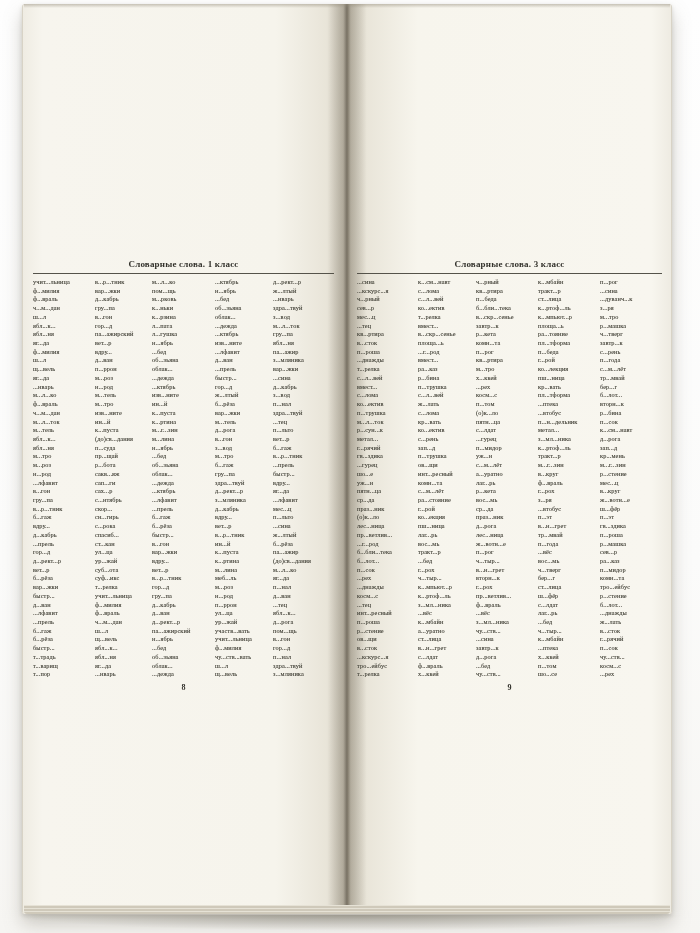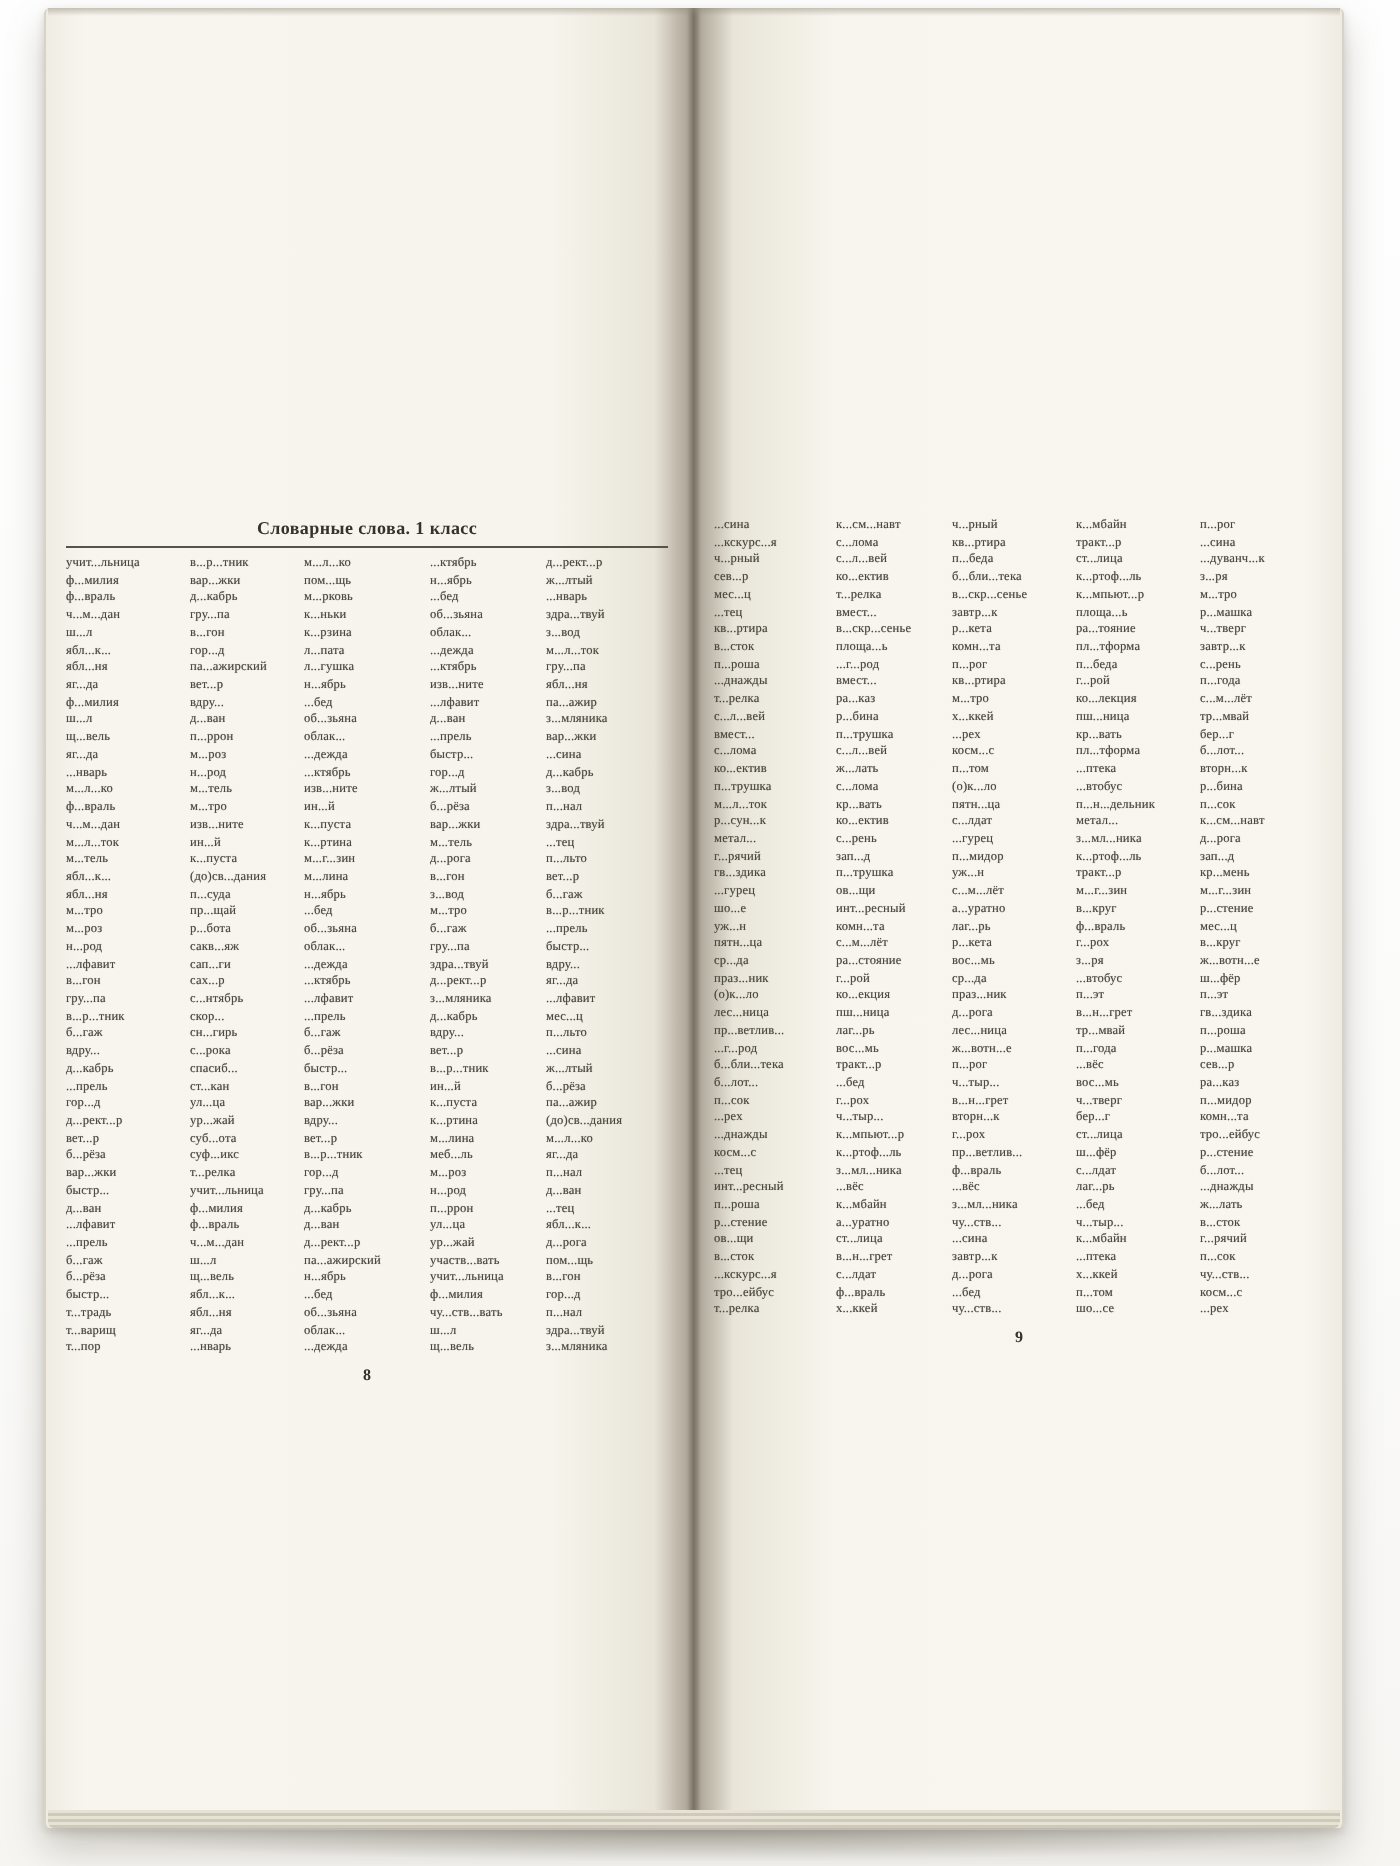--- a/index.html
+++ b/index.html
@@ -330,20 +330,21 @@
             <div class="word">в...гон</div>
             <div class="word">гор...д</div>
             <div class="word">п...нал</div>
             <div class="word">здра...твуй</div>
             <div class="word">з...мляника</div>
           </div>
         </div>
       <div class="page-number">8</div>
     </div>
     <div class="page-text right">
+      <div class="page-header">Словарные слова. 3 класс</div>
       <div class="cols">
           <div class="col">
             <div class="word">...сина</div>
             <div class="word">...кскурс...я</div>
             <div class="word">ч...рный</div>
             <div class="word">сев...р</div>
             <div class="word">мес...ц</div>
             <div class="word">...тец</div>
             <div class="word">кв...ртира</div>
             <div class="word">в...сток</div>

